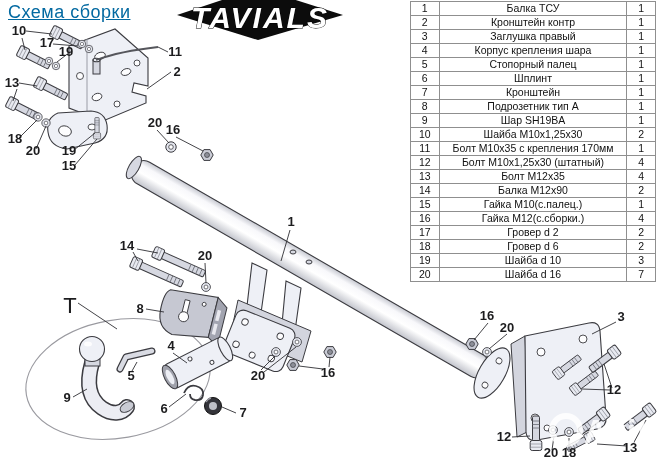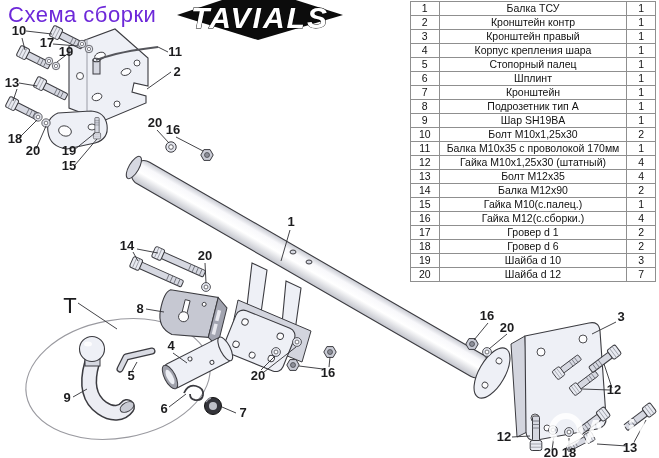--- a/index.html
+++ b/index.html
@@ -1,19 +1,19 @@
 <!DOCTYPE html>
 <html><head>
 <meta charset="utf-8">
 <style>
   html,body{margin:0;padding:0;background:#fff;}
   .stage{position:relative;width:659px;height:458px;overflow:hidden;background:#fff;
          font-family:"Liberation Sans",sans-serif;}
-  .page-title{position:absolute;left:8px;top:2px;font-size:22px;color:#6d28d9;
-              letter-spacing:0.5px;white-space:nowrap;}
+  .page-title{position:absolute;left:8px;top:2px;font-size:18px;color:#0369a1;
+              letter-spacing:0.5px;white-space:nowrap;text-decoration:underline;}
   svg.diagram{position:absolute;left:0;top:0;font-family:"Liberation Sans",sans-serif;}
   .parts-table{position:absolute;left:410px;top:1px;width:246px;border-collapse:collapse;
                table-layout:fixed;background:#fff;}
   .parts-table td{border:1px solid #8f8f8f;font-size:10.5px;line-height:13px;height:13px;
                   text-align:center;padding:0 1px;color:#111;white-space:nowrap;overflow:hidden;}
   .col-n{width:28px;} .col-name{width:184px;} .col-q{width:28px;}
   .co{font-size:13px;font-weight:600;fill:#1c1c1e;}
   .cl{stroke:#2f2f33;stroke-width:0.9;fill:none;}
   .pf{fill:#eef0f6;stroke:#3b3b40;stroke-width:1.1;}
   .pm{fill:#d6d8e1;stroke:#3b3b40;stroke-width:1;}
@@ -282,21 +282,21 @@
           <td>Балка ТСУ</td>
           <td>1</td>
         </tr>
       <tr>
           <td>2</td>
           <td>Кронштейн контр</td>
           <td>1</td>
         </tr>
       <tr>
           <td>3</td>
-          <td>Кронштейн правый</td>
+          <td>Заглушка правый</td>
           <td>1</td>
         </tr>
       <tr>
           <td>4</td>
           <td>Корпус крепления шара</td>
           <td>1</td>
         </tr>
       <tr>
           <td>5</td>
           <td>Стопорный палец</td>
@@ -317,31 +317,31 @@
           <td>Подрозетник тип А</td>
           <td>1</td>
         </tr>
       <tr>
           <td>9</td>
           <td>Шар SH19BA</td>
           <td>1</td>
         </tr>
       <tr>
           <td>10</td>
-          <td>Болт М10х1,25х30</td>
+          <td>Шайба М10х1,25х30</td>
           <td>2</td>
         </tr>
       <tr>
           <td>11</td>
-          <td>Балка М10х35 с проволокой 170мм</td>
+          <td>Болт М10х35 с крепления 170мм</td>
           <td>1</td>
         </tr>
       <tr>
           <td>12</td>
-          <td>Гайка М10х1,25х30 (штатный)</td>
+          <td>Болт М10х1,25х30 (штатный)</td>
           <td>4</td>
         </tr>
       <tr>
           <td>13</td>
           <td>Болт М12х35</td>
           <td>4</td>
         </tr>
       <tr>
           <td>14</td>
           <td>Балка М12х90</td>
@@ -352,34 +352,34 @@
           <td>Гайка М10(с.палец.)</td>
           <td>1</td>
         </tr>
       <tr>
           <td>16</td>
           <td>Гайка М12(с.сборки.)</td>
           <td>4</td>
         </tr>
       <tr>
           <td>17</td>
-          <td>Гровер d 1</td>
+          <td>Гровер d 2</td>
           <td>2</td>
         </tr>
       <tr>
           <td>18</td>
           <td>Гровер d 6</td>
           <td>2</td>
         </tr>
       <tr>
           <td>19</td>
           <td>Шайба d 10</td>
           <td>3</td>
         </tr>
       <tr>
           <td>20</td>
-          <td>Шайба d 12</td>
+          <td>Шайба d 16</td>
           <td>7</td>
         </tr>
     </tbody>
   </table>
 
 </div>
 
 </body></html>

